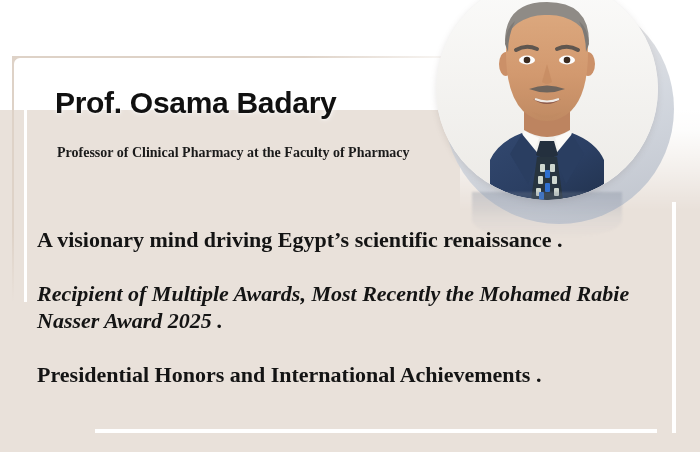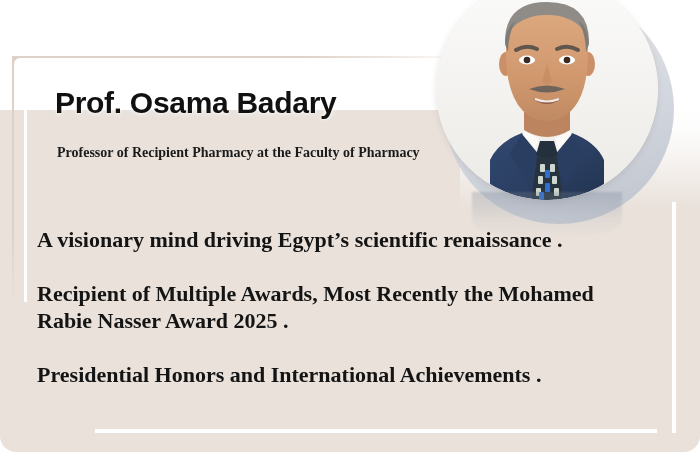--- a/index.html
+++ b/index.html
@@ -7,21 +7,20 @@
     padding: 0;
     background: #ffffff;
   }
   #card {
     position: relative;
     width: 700px;
     height: 452px;
     overflow: hidden;
     background: #ffffff;
     font-family: "Liberation Serif", serif;
-    border-radius: 16px;
   }
 
   
   .bg-top-white {
     position: absolute;
     left: 0; top: 0;
     width: 700px; height: 110px;
     background: #ffffff;
   }
   .bg-beige {
@@ -158,21 +157,21 @@
   }
   .bullet {
     font-family: "Liberation Serif", serif;
     font-weight: bold;
     font-size: 22px;
     line-height: 27px;
     color: #141414;
     margin: 0 0 27px 0;
   }
   .bullet:last-child { margin-bottom: 0; }
-  .bullet.wide { width: 594px; }
+  .bullet.wide { width: 594px; font-style: italic; }
 </style>
 </head>
 <body>
 
 <div id="card">
 
   <div class="bg-top-white"></div>
   <div class="bg-beige"></div>
   <div class="bg-right-wash"></div>
 
@@ -266,21 +265,21 @@
           <path d="M99 121 Q111 126 123 121" stroke="#f0ebe6" stroke-width="2" fill="none"></path>
 
           <path d="M96 134 Q111 141 126 134 Q111 146 96 134 Z" fill="#c08a62" opacity=".6"></path>
         </g>
       </svg>
     </div>
     <div class="portrait-reflect"></div>
   </div>
 
   <div class="name">Prof. Osama Badary</div>
-  <div class="subtitle">Professor of Recipient Pharmacy at the Faculty of Pharmacy</div>
+  <div class="subtitle">Professor of Clinical Pharmacy at the Faculty of Pharmacy</div>
 
   <div class="bullets">
     <p class="bullet">A visionary mind driving Egypt’s scientific renaissance .</p>
     <p class="bullet wide">Recipient of Multiple Awards, Most Recently the Mohamed Rabie Nasser Award 2025 .</p>
     <p class="bullet">Presidential Honors and International Achievements .</p>
   </div>
 
 </div>
 
 </body></html>

